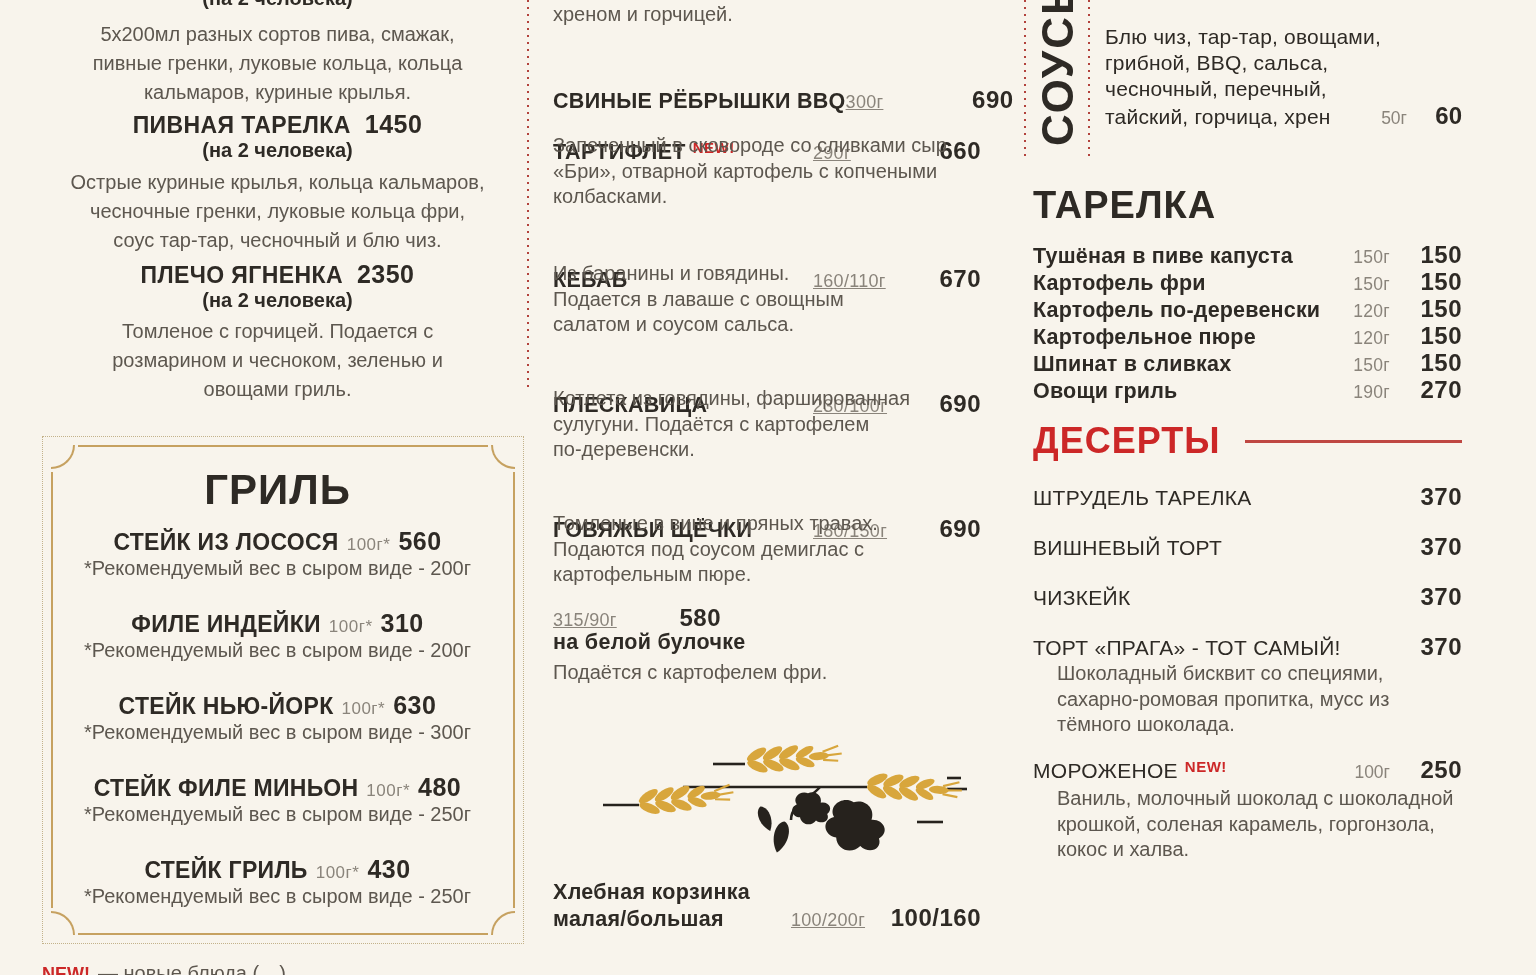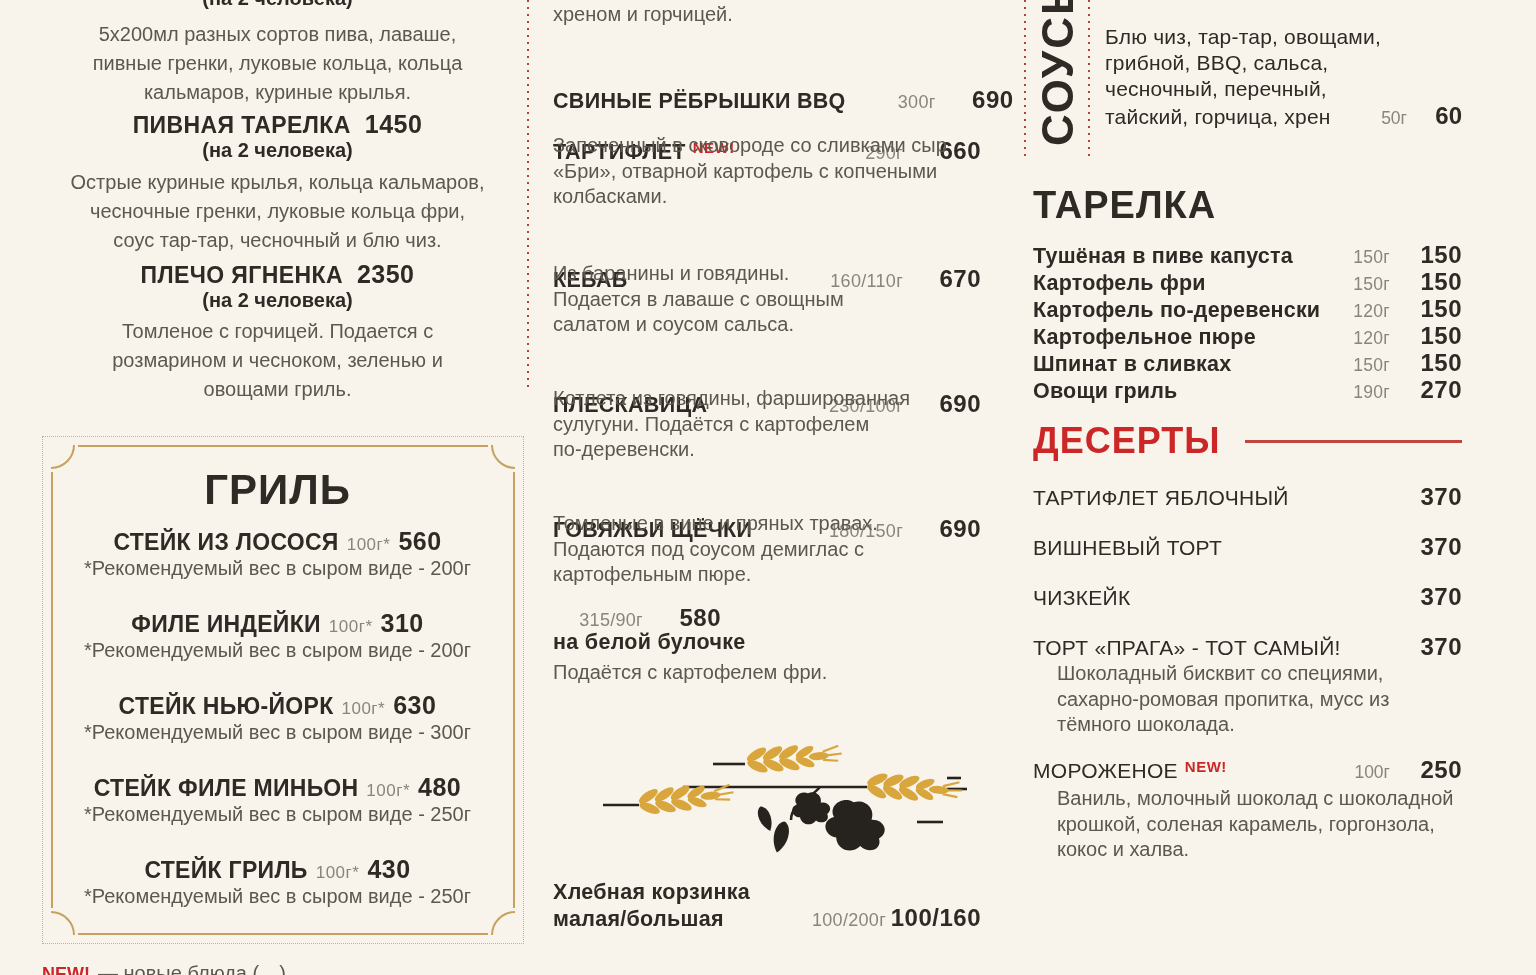--- a/index.html
+++ b/index.html
@@ -30,21 +30,21 @@
   .arc.br{right:-2px;bottom:-2px;border-left:2px solid var(--gold);border-top:2px solid var(--gold);border-top-left-radius:100%;}
   .gheading{font-size:42px;font-weight:800;letter-spacing:1px;}
   .gname{font-size:23px;font-weight:700;letter-spacing:.3px;}
   .gunit{font-size:17px;color:var(--wt);margin:0 8px 0 8px;letter-spacing:.5px;}
   .gprice{font-size:25px;font-weight:700;letter-spacing:.5px;}
   .gnote{font-size:20px;color:var(--muted);}
   
   .mc{position:absolute;left:553px;width:428px;}
   .row{display:flex;align-items:baseline;}
   .mname{flex:1;font-size:21.5px;font-weight:700;letter-spacing:.3px;white-space:nowrap;margin-top:39px;}
-  .mwt{width:90px;flex:none;text-align:right;font-size:18px;color:var(--wt);letter-spacing:.3px;}
+  .mwt{width:90px;flex:none;font-size:18px;color:var(--wt);letter-spacing:.3px;text-decoration:underline;}
   .mpr{width:78px;flex:none;text-align:right;font-size:24px;font-weight:700;letter-spacing:.5px;}
   .mdesc{font-size:20px;line-height:25.5px;color:var(--muted);white-space:pre-line;}
   .msub{font-size:21.5px;font-weight:700;letter-spacing:.3px;}
   .badge{color:var(--red);font-weight:700;font-size:15px;position:relative;top:-6px;margin-left:7px;letter-spacing:.5px;}
   
   .rc{position:absolute;left:1033px;width:429px;}
   .sline{font-size:21px;font-weight:500;line-height:26px;letter-spacing:.2px;}
   .swt{width:60px;flex:none;text-align:right;font-size:17.5px;color:var(--wt);}
   .spr{width:55px;flex:none;text-align:right;font-size:24px;font-weight:700;}
   .rheading{font-size:38px;font-weight:800;letter-spacing:1px;}
@@ -65,21 +65,21 @@
 </head>
 <body>
 
 <div class="page">
 
   <div class="abs vline" style="left:527px;top:0;height:392px"></div>
   <div class="abs vline" style="left:1024px;top:0;height:158px"></div>
   <div class="abs vline" style="left:1088px;top:0;height:158px"></div>
 
   <div class="lc lsub" style="top:-13px">(на 2 человека)</div>
-  <div class="lc ldesc" style="top:20px">5х200мл разных сортов пива, лаваше,
+  <div class="lc ldesc" style="top:20px">5х200мл разных сортов пива, смажак,
 пивные гренки, луковые кольца, кольца
 кальмаров, куриные крылья.</div>
 
   <div class="lc" style="top:110px">
     <span class="ltitle">ПИВНАЯ ТАРЕЛКА</span><span class="lprice">1450</span>
   </div>
   <div class="lc lsub" style="top:139px">(на 2 человека)</div>
   <div class="lc ldesc" style="top:168px">Острые куриные крылья, кольца кальмаров,
 чесночные гренки, луковые кольца фри,
 соус тар-тар, чесночный и блю чиз.</div>
@@ -274,21 +274,21 @@
   <div class="rc row" style="top:376px">
     <span class="gitem">Овощи гриль</span>
     <span class="gwt">190г</span>
     <span class="gpr">270</span>
   </div>
 
   <div class="rc dheading" style="top:420px">ДЕСЕРТЫ</div>
   <div class="redline" style="left:1245px;top:440px;width:217px"></div>
 
   <div class="rc row" style="top:483px">
-    <span class="dname">ТАРТИФЛЕТ ЯБЛОЧНЫЙ</span>
+    <span class="dname">ШТРУДЕЛЬ ТАРЕЛКА</span>
     <span class="dpr">370</span>
   </div>
   <div class="rc row" style="top:533px">
     <span class="dname">ВИШНЕВЫЙ ТОРТ</span>
     <span class="dpr">370</span>
   </div>
   <div class="rc row" style="top:583px">
     <span class="dname">ЧИЗКЕЙК</span>
     <span class="dpr">370</span>
   </div>

